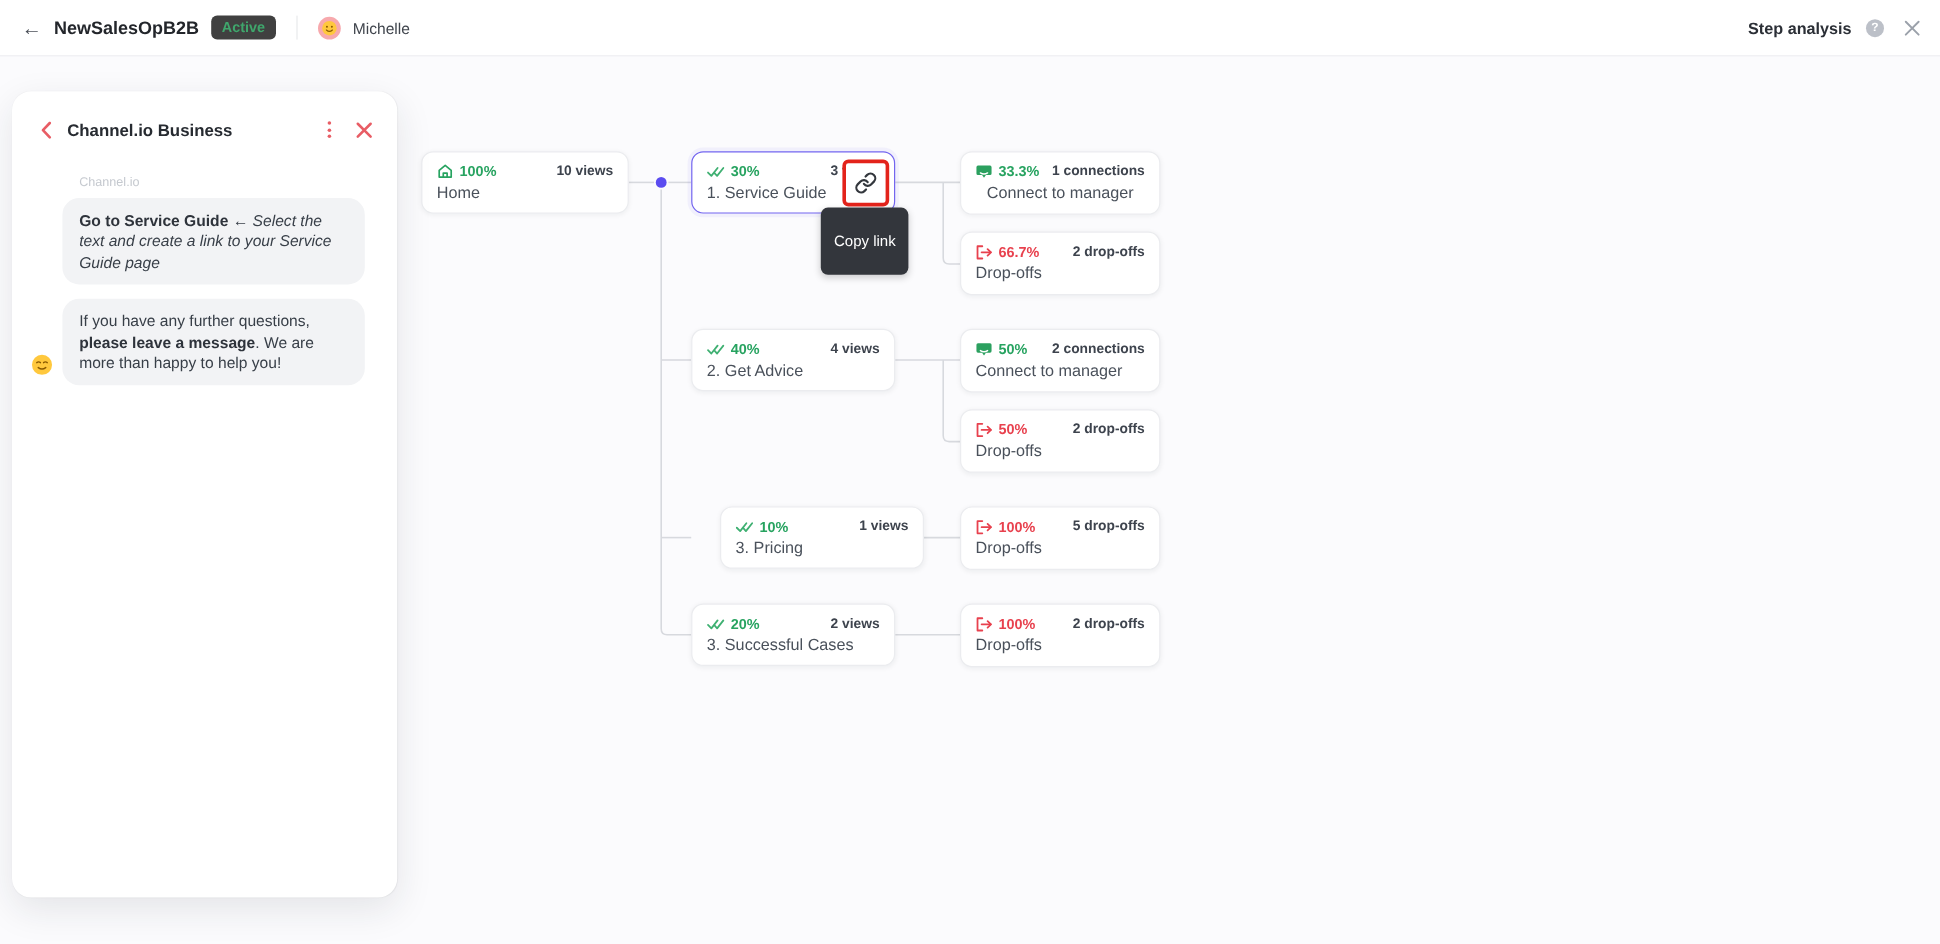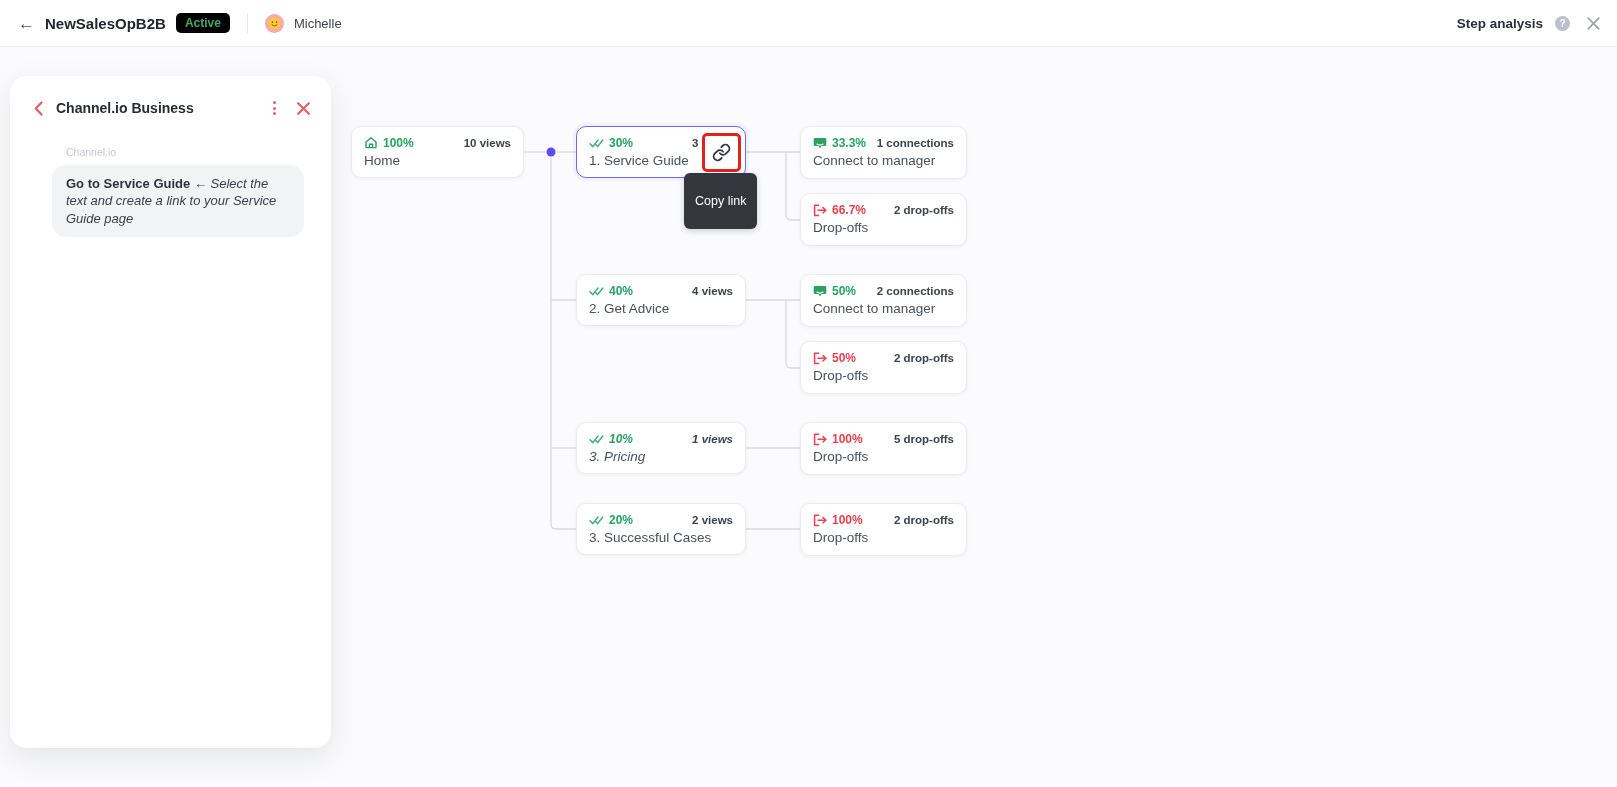--- a/index.html
+++ b/index.html
@@ -15,21 +15,21 @@
   .topbar {
     position:absolute; left:0; top:0; width:1617px; height:47px;
     background:#ffffff; border-bottom:1px solid #eeeef2;
     display:flex; align-items:center; justify-content:space-between;
     padding:0 16px 0 18px; z-index:20;
   }
   .topbar-left { display:flex; align-items:center; gap:10px; }
   .back-arrow { font-size:17px; color:#4b5058; cursor:pointer; line-height:1; }
   .app-title { font-size:15px; font-weight:bold; color:#23262b; }
   .badge {
-    background:#000000; color:#3fa66c; font-size:12px; font-weight:bold;
+    background:#404040; color:#3fa66c; font-size:12px; font-weight:bold;
     padding:3px 9px; border-radius:5px;
   }
   .vdiv { width:1px; height:20px; background:#e8e9ec; margin:0 7px; }
   .avatar {
     width:19px; height:19px; border-radius:50%; background:#f7a9ad;
     display:flex; align-items:center; justify-content:center; overflow:hidden;
   }
   .user-name { font-size:13px; color:#40454d; }
   .topbar-right { display:flex; align-items:center; gap:12px; }
   .step-analysis { font-size:13.5px; font-weight:bold; color:#2b2f36; }
@@ -154,20 +154,34 @@
 
   <div class="chat-body">
     <div class="brand-label">Channel.io</div>
 
 
     <div class="bubble wide">
       <b>Go to Service Guide</b>
       <i>← Select the text and create a link to your Service Guide page</i>
     </div>
 
+    <div class="msg3-wrap">
+      <span class="msg-avatar">
+        <svg width="18" height="18" viewBox="0 0 14 14">
+          <circle cx="7" cy="7" r="6.5" fill="#ffc83d"></circle>
+          <path d="M3.6 5.6 Q4.8 4.6 6 5.6" stroke="#8a5a00" stroke-width="0.9" fill="none" stroke-linecap="round"></path>
+          <path d="M8 5.6 Q9.2 4.6 10.4 5.6" stroke="#8a5a00" stroke-width="0.9" fill="none" stroke-linecap="round"></path>
+          <path d="M4.6 8.8 Q7 10.6 9.4 8.8" stroke="#8a5a00" stroke-width="1" fill="none" stroke-linecap="round"></path>
+        </svg>
+      </span>
+      <div class="bubble wide" style="margin-bottom:0">
+        <span>If you have any further questions,</span>
+        <b>please leave a message</b><span>. We are more than happy to help you!</span>
+      </div>
+    </div>
   </div>
 </div>
 
 <svg class="flow-svg" width="1617" height="787">
   <g stroke="#d7d9de" stroke-width="1.3" fill="none">
     <path d="M524 152 H545"></path>
     <path d="M557 152 H576"></path>
     <path d="M551 158 V524 Q551 529 556 529 H576"></path>
     <path d="M551 300 H576"></path>
     <path d="M551 448 H576"></path>
@@ -218,21 +232,21 @@
     <svg class="ic" width="15" height="11" viewBox="0 0 15 11" fill="none" stroke="#3fb072" stroke-width="1.5" stroke-linecap="round" stroke-linejoin="round">
       <polyline points="1,5.8 3.8,8.6 9,2"></polyline>
       <polyline points="6.6,6.4 8.6,8.6 13.8,2"></polyline>
     </svg>
     <span class="pct green">40%</span>
     <span class="count">4 views</span>
   </div>
   <div class="node-title">2. Get Advice</div>
 </div>
 
-<div class="card" style="left:576px; top:422px; width:170px; height:52px;font-style:italic;">
+<div class="card" style="left:600px; top:422px; width:170px; height:52px;">
   <div class="row1">
     <svg class="ic" width="15" height="11" viewBox="0 0 15 11" fill="none" stroke="#3fb072" stroke-width="1.5" stroke-linecap="round" stroke-linejoin="round">
       <polyline points="1,5.8 3.8,8.6 9,2"></polyline>
       <polyline points="6.6,6.4 8.6,8.6 13.8,2"></polyline>
     </svg>
     <span class="pct green">10%</span>
     <span class="count">1 views</span>
   </div>
   <div class="node-title">3. Pricing</div>
 </div>
@@ -242,21 +256,21 @@
     <svg class="ic" width="15" height="11" viewBox="0 0 15 11" fill="none" stroke="#3fb072" stroke-width="1.5" stroke-linecap="round" stroke-linejoin="round">
       <polyline points="1,5.8 3.8,8.6 9,2"></polyline>
       <polyline points="6.6,6.4 8.6,8.6 13.8,2"></polyline>
     </svg>
     <span class="pct green">20%</span>
     <span class="count">2 views</span>
   </div>
   <div class="node-title">3. Successful Cases</div>
 </div>
 
-<div class="card" style="left:800px; top:126px; width:167px; height:53px;">
+<div class="card" style="left:800px; top:126px; width:167px; height:53px;text-align:center;">
   <div class="row1">
     <svg class="ic" width="14" height="13" viewBox="0 0 14 13">
       <path d="M2 1 H12 Q13.3 1 13.3 2.3 V7.6 Q13.3 8.9 12 8.9 H8.6 L7 11.2 L5.4 8.9 H2 Q0.7 8.9 0.7 7.6 V2.3 Q0.7 1 2 1 Z" fill="#2ba05f"></path>
       <path d="M4 7.1 Q7 9 10 7.1" stroke="#ffffff" stroke-width="1.2" fill="none" stroke-linecap="round"></path>
     </svg>
     <span class="pct green">33.3%</span>
     <span class="count">1 connections</span>
   </div>
   <div class="node-title">Connect to manager</div>
 </div>

